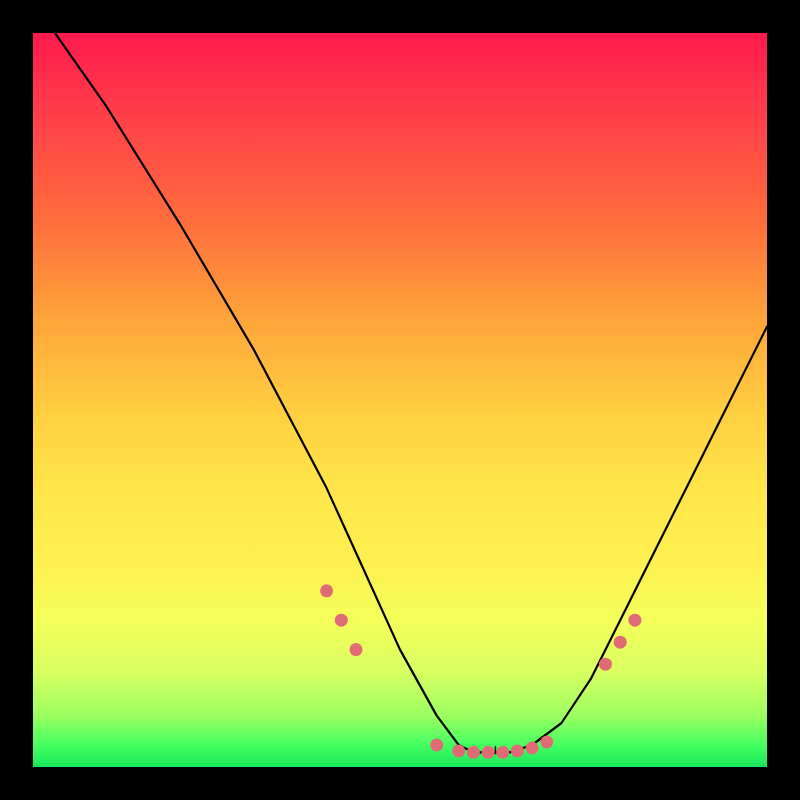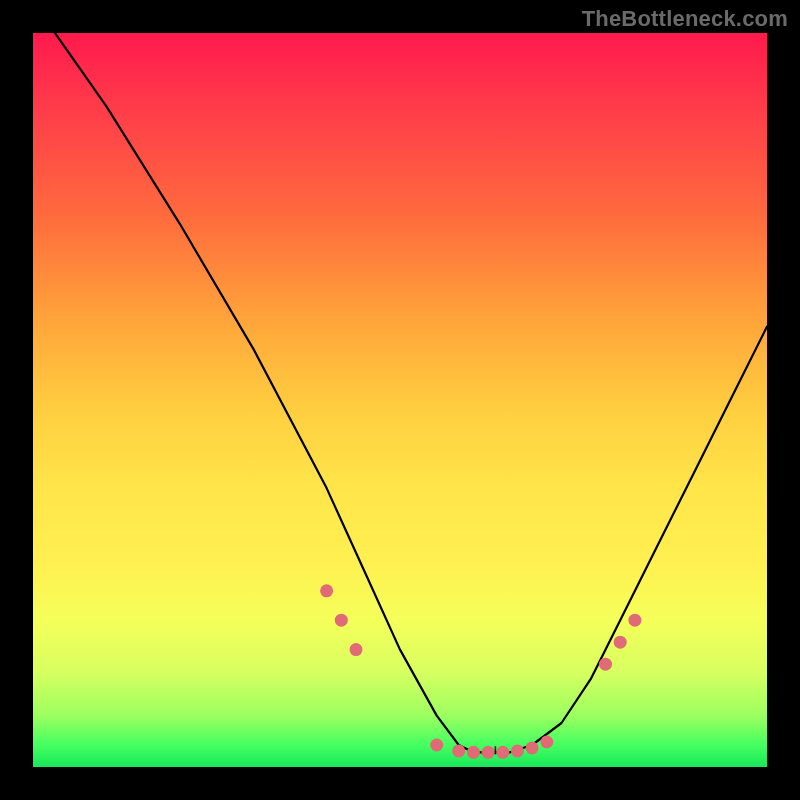--- a/index.html
+++ b/index.html
@@ -54,21 +54,20 @@
     left: 0;
     top: 0;
     width: 734px;
     height: 734px;
   }
 </style>
 </head>
 <body>
 
 <div class="frame">
-  <div class="watermark">TheBottleneck.com</div>
   <div class="plot">
     <svg class="curve" viewBox="0 0 734 734" preserveAspectRatio="none">
       <g id="curve-layer">
           <path d="M22.0 0.0 L73.4 73.4 L146.8 190.8 L220.2 315.6 L293.6 455.1 L330.3 535.8 L367.0 616.6 L403.7 682.6 L425.7 712.0 L440.4 719.3 L455.1 719.3 L477.1 719.3 L499.1 712.0 L528.5 690.0 L557.8 645.9 L587.2 587.2 L623.9 513.8 L660.6 440.4 L697.3 367.0 L734.0 293.6" fill="none" stroke="#000" stroke-width="2.2" stroke-linejoin="round" stroke-linecap="round"></path>
           <line x1="462.4" y1="713.3" x2="462.4" y2="721.3" stroke="#000" stroke-width="1.5"></line>
         </g>
       <g id="marker-layer">
           <circle cx="293.6" cy="557.8" r="6.5" fill="#e06a75"></circle>
           <circle cx="308.3" cy="587.2" r="6.5" fill="#e06a75"></circle>
           <circle cx="323.0" cy="616.6" r="6.5" fill="#e06a75"></circle>

